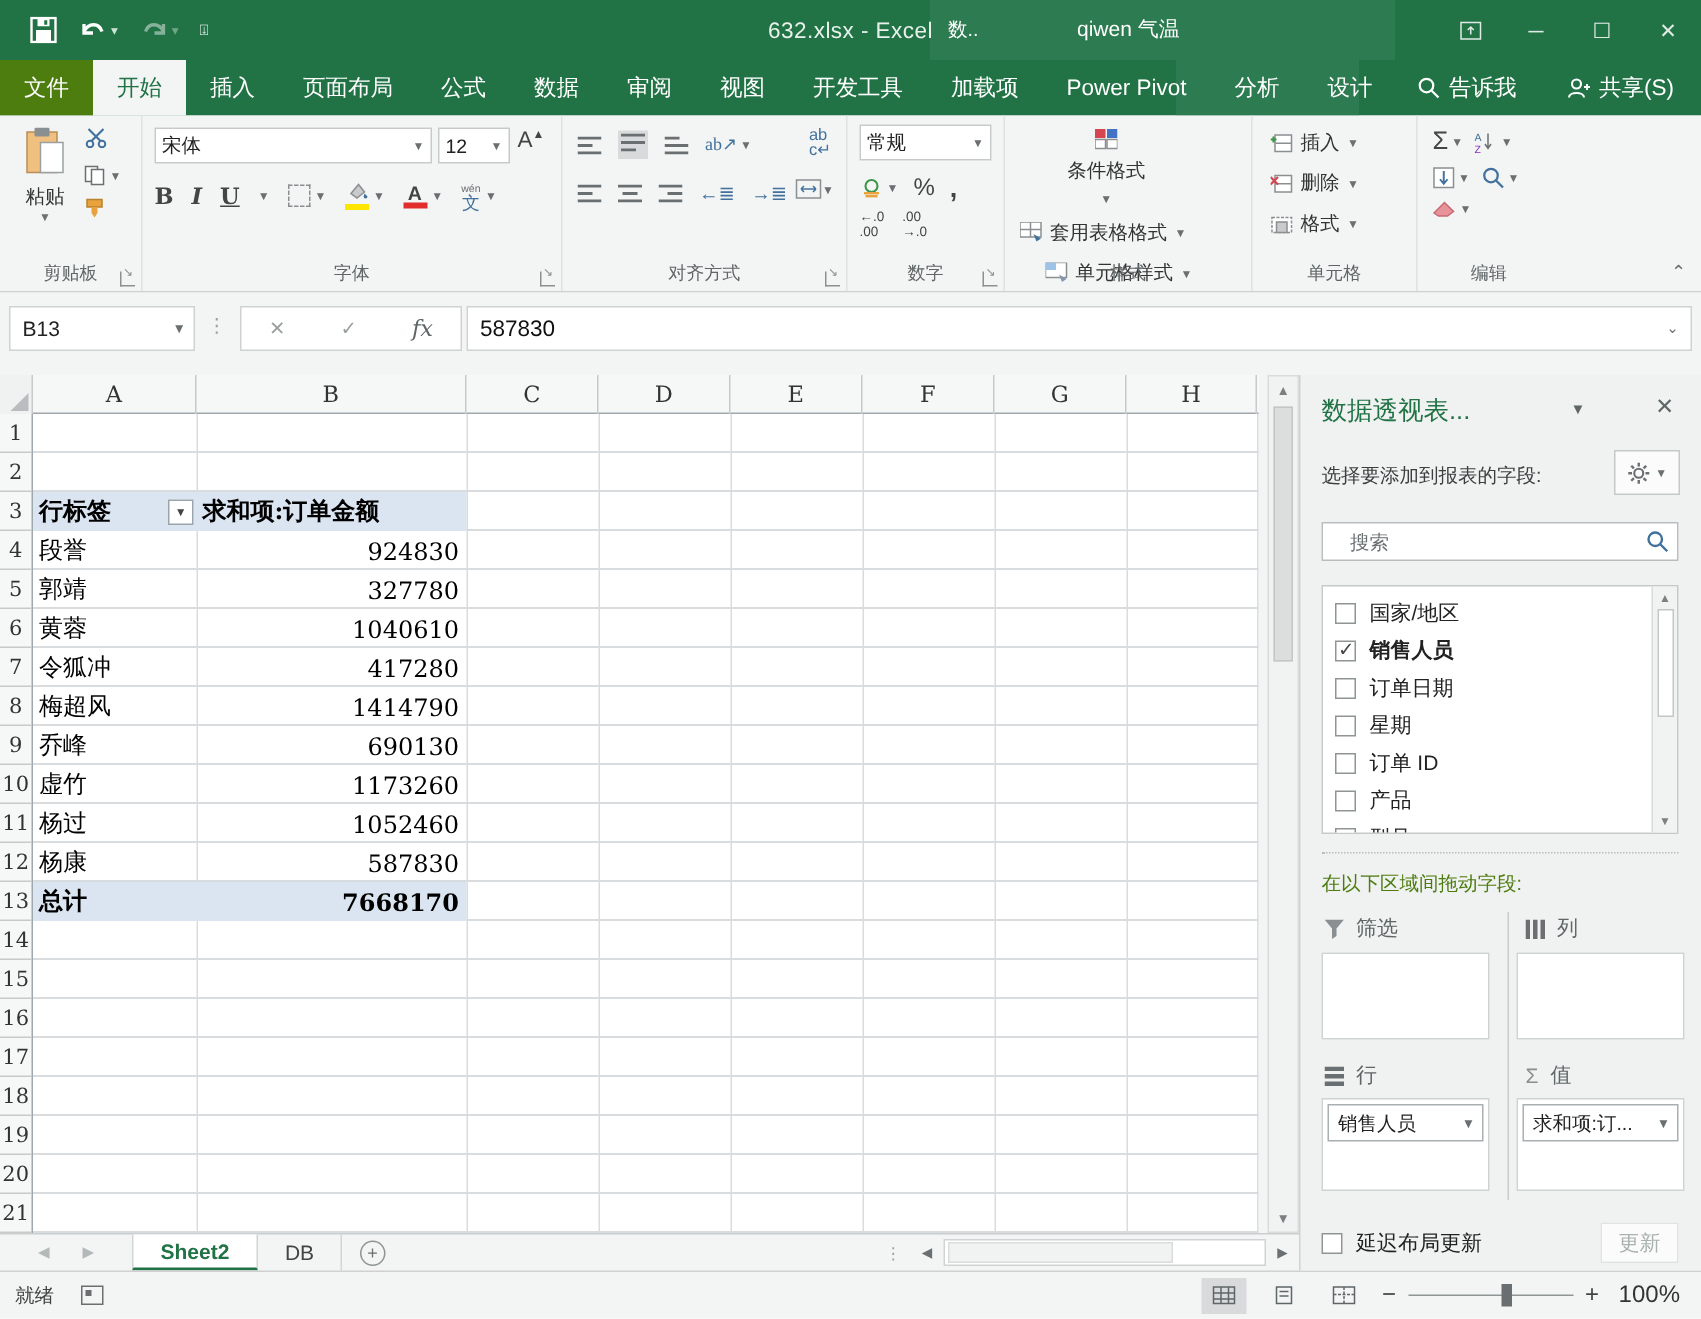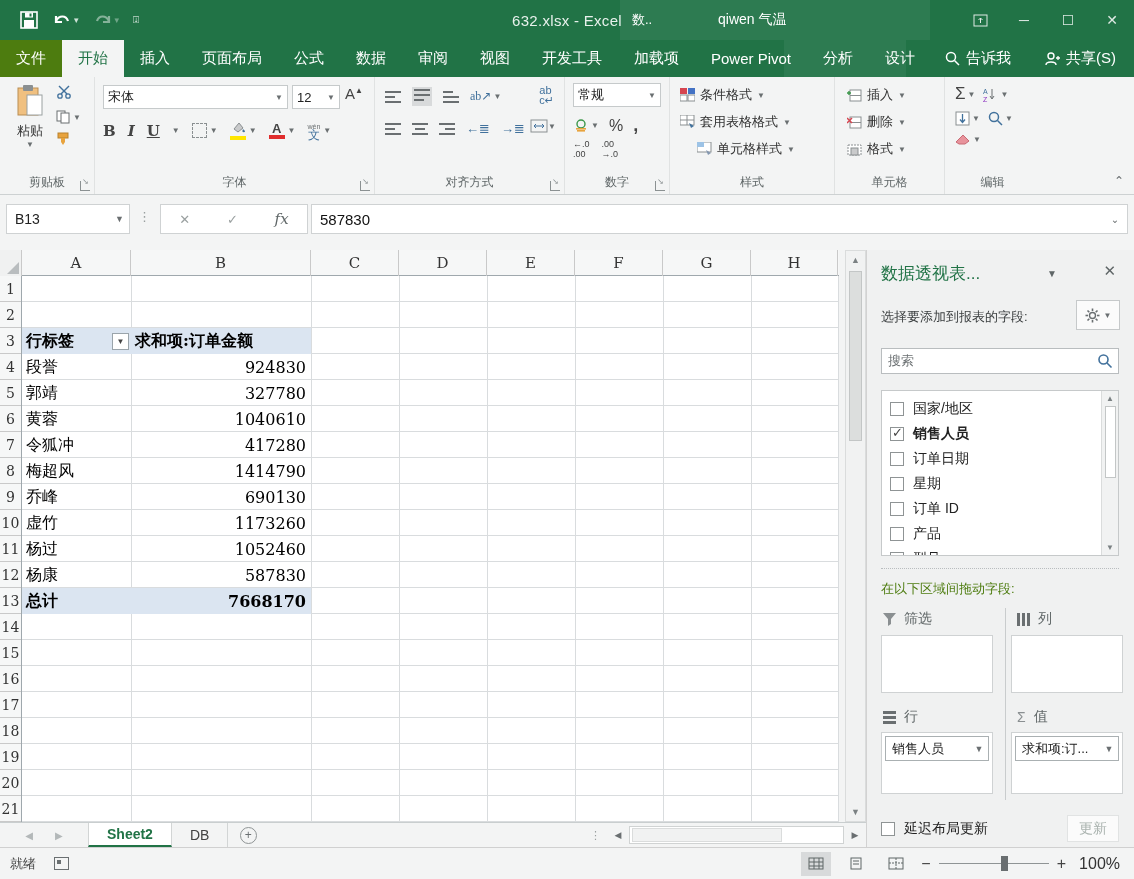--- a/index.html
+++ b/index.html
@@ -102,21 +102,21 @@
   .zoompct { font-size:16px; color:#333; width:44px; text-align:right; }
 
   
   .pane { position:absolute; left:866px; top:250px; width:268px; height:597px; background:#f0f1f1; border-left:1px solid #d2d2d2; }
   .pane-title { position:absolute; left:14px; top:12px; font-size:17px; color:#217346; }
   .pane-title-caret { position:absolute; left:180px; top:18px; color:#5f6667; font-size:10px; }
   .pane-close { position:absolute; right:18px; top:12px; color:#5f6667; font-size:15px; }
   .pane-choose { position:absolute; left:14px; top:58px; font-size:13px; color:#3b3f40; }
   .gearbtn { position:absolute; right:14px; top:50px; width:44px; height:30px; background:#fbfbfb; border:1px solid #c6c9ca; display:flex; align-items:center; justify-content:center; gap:4px; color:#6a6f71; }
   .searchbox { position:absolute; left:14px; top:98px; width:238px; height:26px; background:#fff; border:1px solid #b9bdbf; display:flex; align-items:center; }
-  .searchbox input { flex:1; border:none; outline:none; background:transparent; font-size:13px; color:#333; padding-left:6px; font-family:Liberation Serif, serif; }
+  .searchbox input { flex:1; border:none; outline:none; background:transparent; font-size:13px; color:#333; padding-left:18px; font-family:Liberation Sans, sans-serif; }
   .searchbox input::placeholder { color:#6a6f71; opacity:1; }
   .fieldlist { position:absolute; left:14px; top:140px; width:238px; height:166px; background:#fff; border:1px solid #c6c9ca; overflow:hidden; }
   .fitem { display:flex; align-items:center; gap:9px; height:25px; padding-left:8px; font-size:14px; color:#222; }
   .fitem.bold { font-weight:bold; }
   .cbx { width:14px; height:14px; border:1px solid #8f9495; background:#fff; position:relative; flex:none; }
   .cbx.checked:after { content:"✓"; position:absolute; left:1px; top:-3px; font-size:13px; color:#444; }
   .flist-scroll { position:absolute; right:0; top:0; width:17px; height:100%; background:#f1f2f2; border-left:1px solid #dadcdc; display:flex; flex-direction:column; align-items:center; }
   .flist-scroll .arr { height:15px; font-size:8px; color:#7b8183; display:flex; align-items:center; }
   .flist-scroll .thumb { width:11px; height:72px; background:#fff; border:1px solid #c3c6c6; }
   .flist-scroll .spacer { flex:1; }
@@ -365,21 +365,21 @@
       <div style="position:absolute; left:8px; top:62px; display:flex; gap:12px; font-size:9px; color:#444;">
         <span>←.0<br>.00</span>
         <span>.00<br>→.0</span>
       </div>
       <div class="glabel">数字</div>
       <div class="dlauncher"></div>
     </div>
 
     <div class="rgroup" style="left:670px; width:165px;">
       <div style="position:absolute; left:10px; top:9px; display:flex; flex-direction:column; gap:9px; font-size:13px; color:#333;">
-        <span class="flexrow" style="gap:5px;">
+        <span class="flexrow" style="gap:5px;flex-direction:column;">
           <svg width="15" height="14" viewBox="0 0 15 14">
               <rect x="0" y="0" width="7" height="6" fill="#d64550"></rect>
               <rect x="8" y="0" width="7" height="6" fill="#4472c4"></rect>
               <rect x="0" y="7" width="7" height="6" fill="#fff" stroke="#8a8f91"></rect>
               <rect x="8" y="7" width="7" height="6" fill="#fff" stroke="#8a8f91"></rect>
             </svg>
           <span>条件格式</span>
             <span class="mini-caret">▼</span>
           </span>
         <span class="flexrow" style="gap:5px;">

